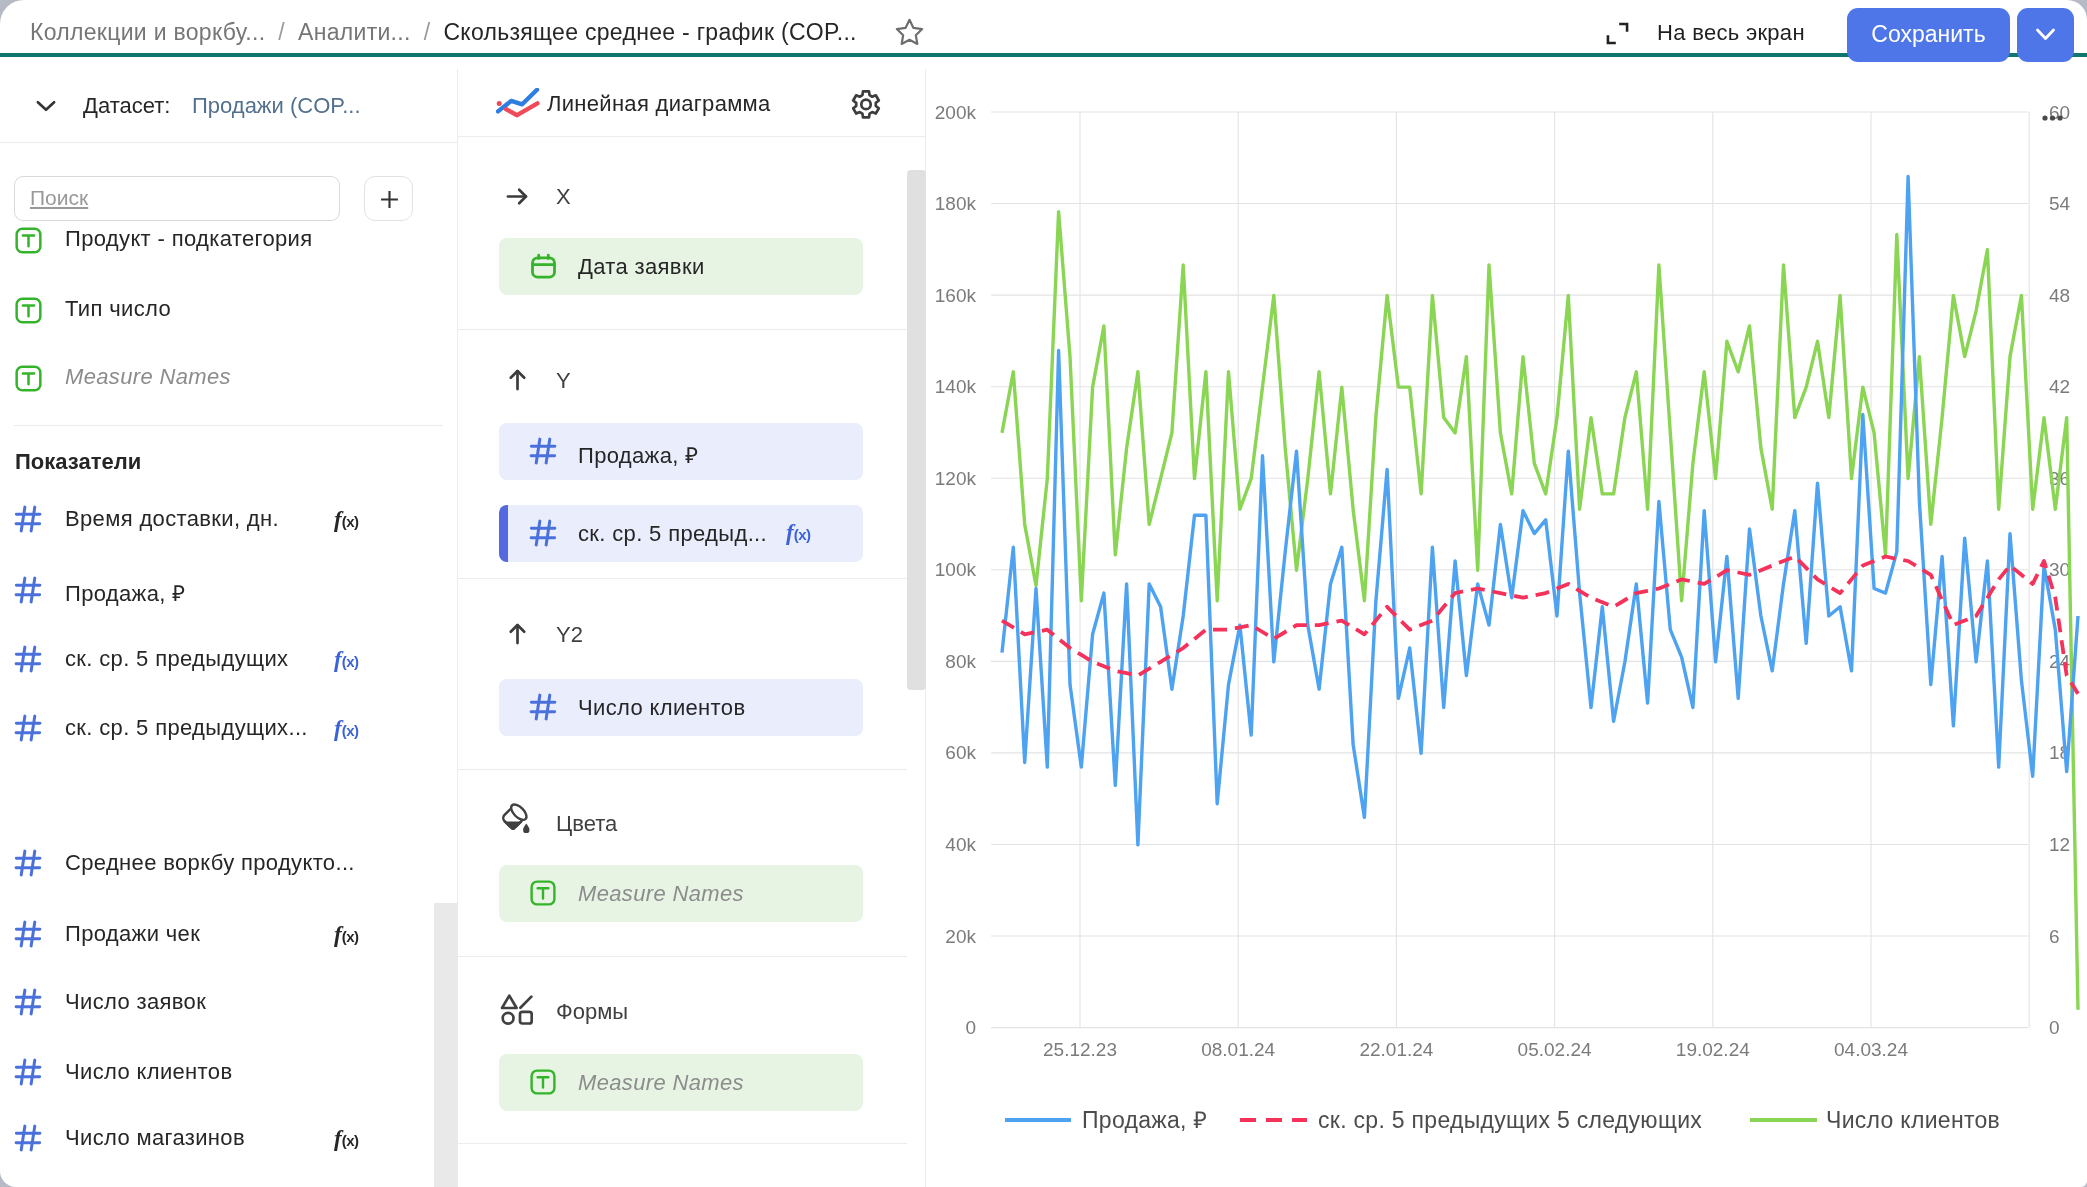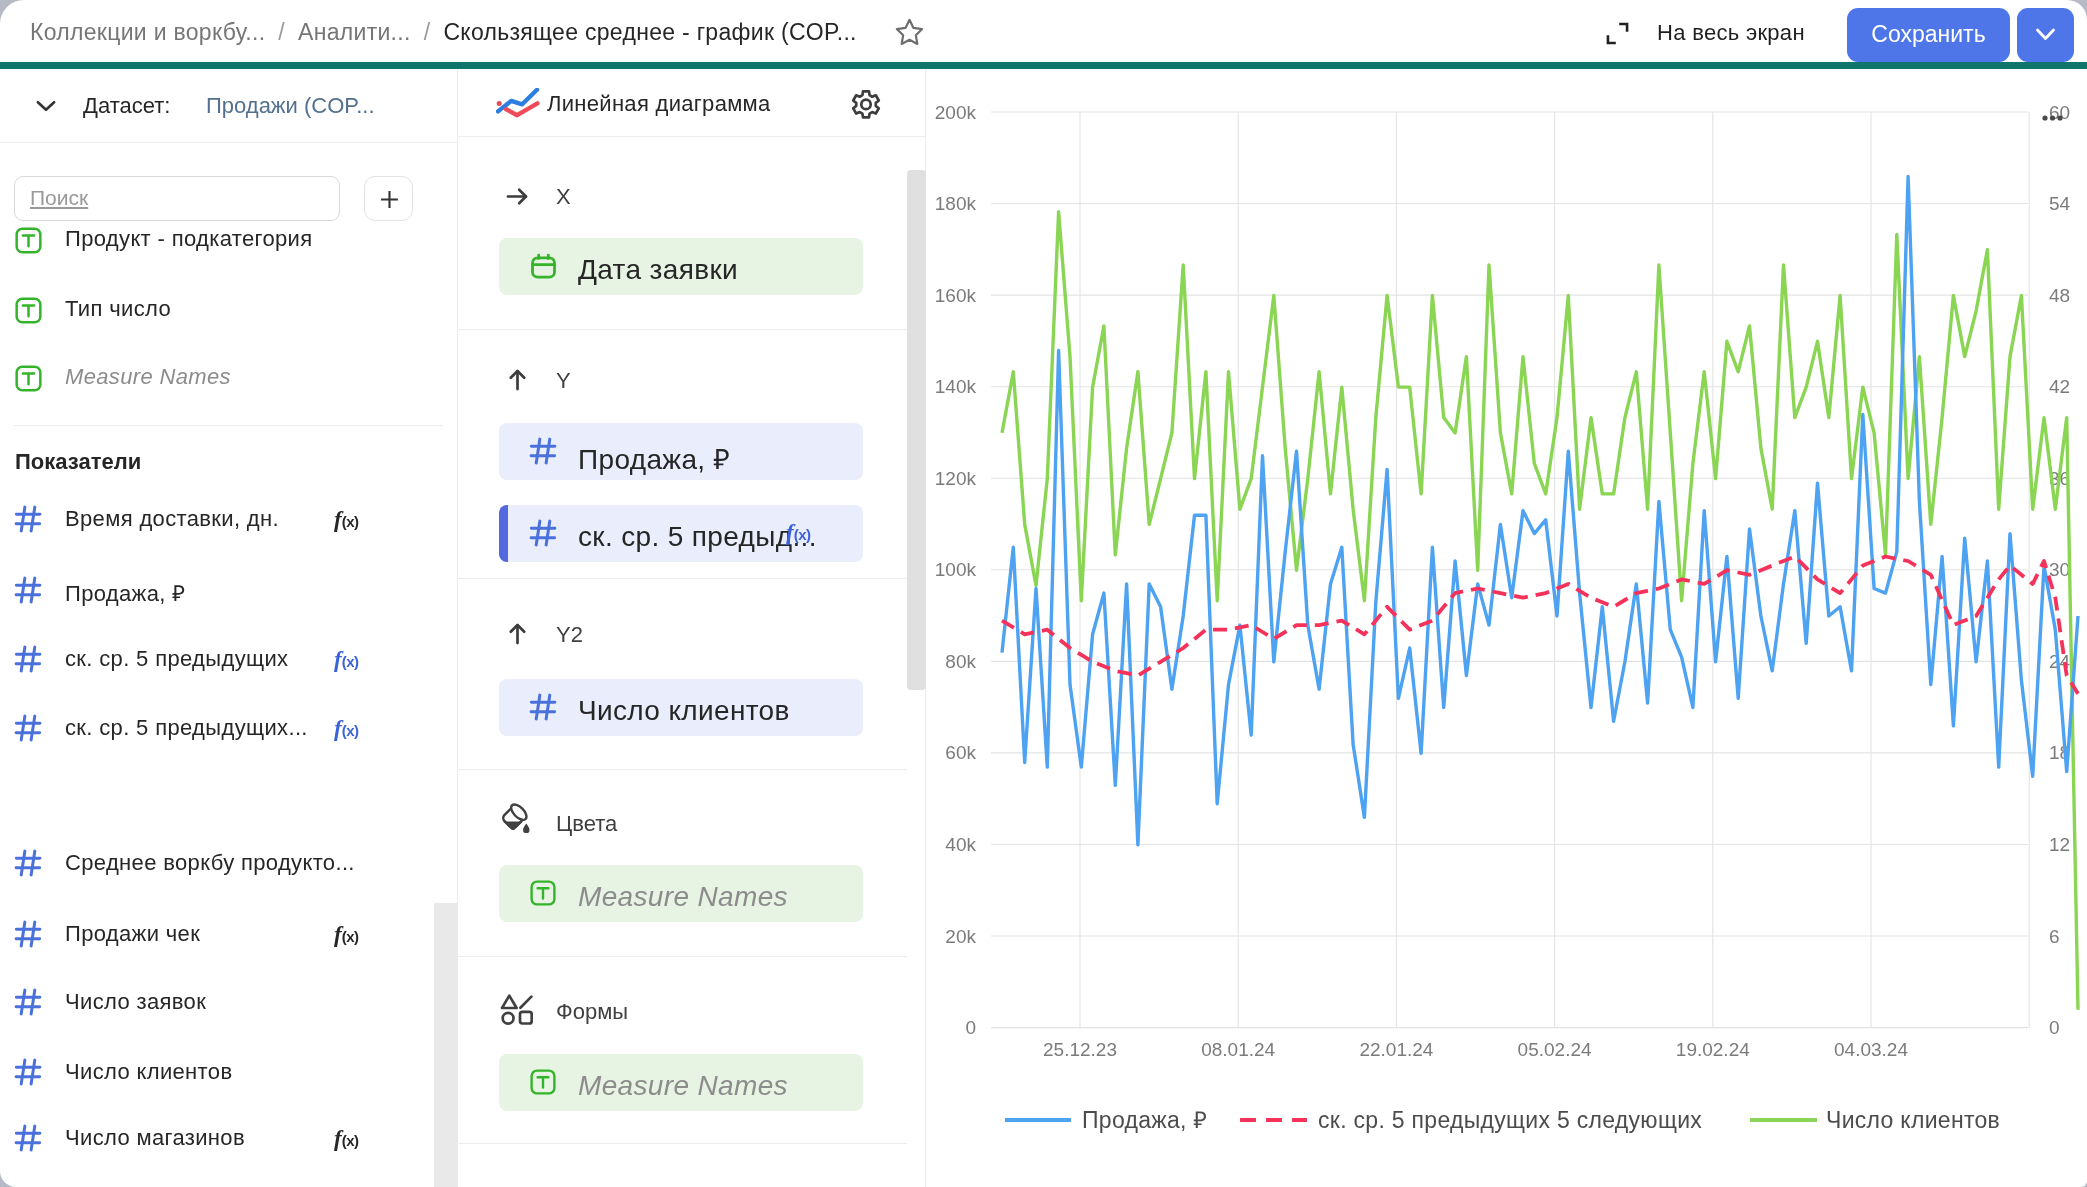--- a/index.html
+++ b/index.html
@@ -1,33 +1,33 @@
 <!DOCTYPE html>
 <html><head><meta charset="utf-8">
 <style>
 * { margin:0; padding:0; box-sizing:border-box; }
 html,body { width:2087px; height:1187px; background:#b6bac4; font-family:"Liberation Sans", sans-serif; color:#262626; }
 .card { position:absolute; left:0; top:0; width:2087px; height:1187px; background:#fff; border-radius:24px 20px 6px 16px; overflow:hidden; }
-.topbar { position:absolute; left:0; top:0; width:100%; height:69px; border-bottom:7px solid #0f766e; }
+.topbar { position:absolute; left:0; top:0; width:100%; height:57px; border-bottom:4px solid #0f766e; }
 .crumbs { position:absolute; left:30px; top:19px; font-size:23px; letter-spacing:0.3px; white-space:nowrap; }
 .crumbs .g { color:#767676; }
 .crumbs .sep { color:#9b9b9b; padding:0 13px; }
 .crumbs .cur { color:#262626; }
 .star { position:absolute; left:893px; top:16px; }
 .fullscr { position:absolute; left:1604px; top:20px; }
 .fstext { position:absolute; left:1657px; top:20px; font-size:22px; letter-spacing:0.3px; color:#1f1f1f; }
 .btn { position:absolute; top:8px; height:54px; background:#4e76e8; border-radius:11px; color:#fff; }
 .btn.save { left:1847px; width:163px; font-size:23px; text-align:center; line-height:53px; }
 .btn.dd { left:2017px; width:57px; }
 .btn.dd svg { position:absolute; left:13px; top:16px; }
 .lpanel { position:absolute; left:0; top:69px; width:458px; height:1118px; border-right:1px solid #ececec; }
 .lphead { position:absolute; left:0; top:0; width:100%; height:74px; border-bottom:1px solid #ececec; }
 .lphead .chev { position:absolute; left:33px; top:24px; }
 .lphead .t1 { position:absolute; left:83px; top:24px; font-size:22px; }
-.lphead .t2 { position:absolute; left:206px; top:24px; font-size:22px; color:#53718e;text-align:right; }
+.lphead .t2 { position:absolute; left:192px; top:24px; font-size:22px; color:#53718e;text-align:right; }
 .search { position:absolute; left:14px; top:107px; width:326px; height:45px; border:1px solid #d9d9d9; border-radius:9px; }
 .search span { position:absolute; left:15px; top:9px; font-size:21px; color:#999;text-decoration:underline; }
 .plus { position:absolute; left:364px; top:107px; width:49px; height:45px; border:1px solid #e2e2e2; border-radius:11px; }
 .plus svg { position:absolute; left:11px; top:9px; }
 .lrow { position:absolute; left:0; width:382px; height:70px; }
 .ticon { position:absolute; left:15px; top:22px; }
 .hicon { position:absolute; left:11px; top:17px; }
 .rowlab { position:absolute; left:65px; top:21px; font-size:22px; letter-spacing:0.35px; color:#262626; white-space:nowrap; }
 .ital { font-style:italic; color:#8c8c8c; }
 .fx { position:absolute; left:334px; top:22px; font-size:20px; }
@@ -41,21 +41,21 @@
 .mphead .lc { position:absolute; left:38px; top:19px; }
 .mphead .t { position:absolute; left:89px; top:22px; font-size:22px; letter-spacing:0.3px; }
 .mphead .gear { position:absolute; left:393px; top:20px; }
 .sicon { position:absolute; left:46px; }
 .stitle { position:absolute; font-size:22px; color:#3f3f3f; left:98px; }
 .pill { position:absolute; left:41px; width:364px; height:57px; border-radius:8px; }
 .pill.green { background:#e7f4e3; }
 .pill.blue { background:#e9edfc; }
 .pill .pic { position:absolute; left:31px; top:15px; }
 .pill .phash { position:absolute; left:27px; top:11px; }
-.pill .plab { position:absolute; left:79px; top:16px; font-size:28px; letter-spacing:0.35px; white-space:nowrap; }
+.pill .plab { position:absolute; left:79px; top:16px; font-size:22px; letter-spacing:0.35px; white-space:nowrap; }
 .pill .pfx { position:absolute; left:287px; top:15px; font-size:20px; color:#3b62d8; }
 .pill .pfx i { font-family:"Liberation Serif", serif; font-weight:bold; font-size:23px; }
 .pill .bar { position:absolute; left:0; top:0; width:9px; height:57px; background:#5468e0; border-radius:8px 0 0 8px; }
 .mdiv { position:absolute; left:0; width:449px; height:1px; background:#ececec; }
 .mscroll { position:absolute; left:449px; top:101px; width:19px; height:520px; background:#e0e0e0; border-radius:4px; }
 .chartsvg { position:absolute; left:0; top:0; }
 </style></head>
 <body>
 <div class="card">
 <svg class="chartsvg" width="2087" height="1187" viewBox="0 0 2087 1187">

